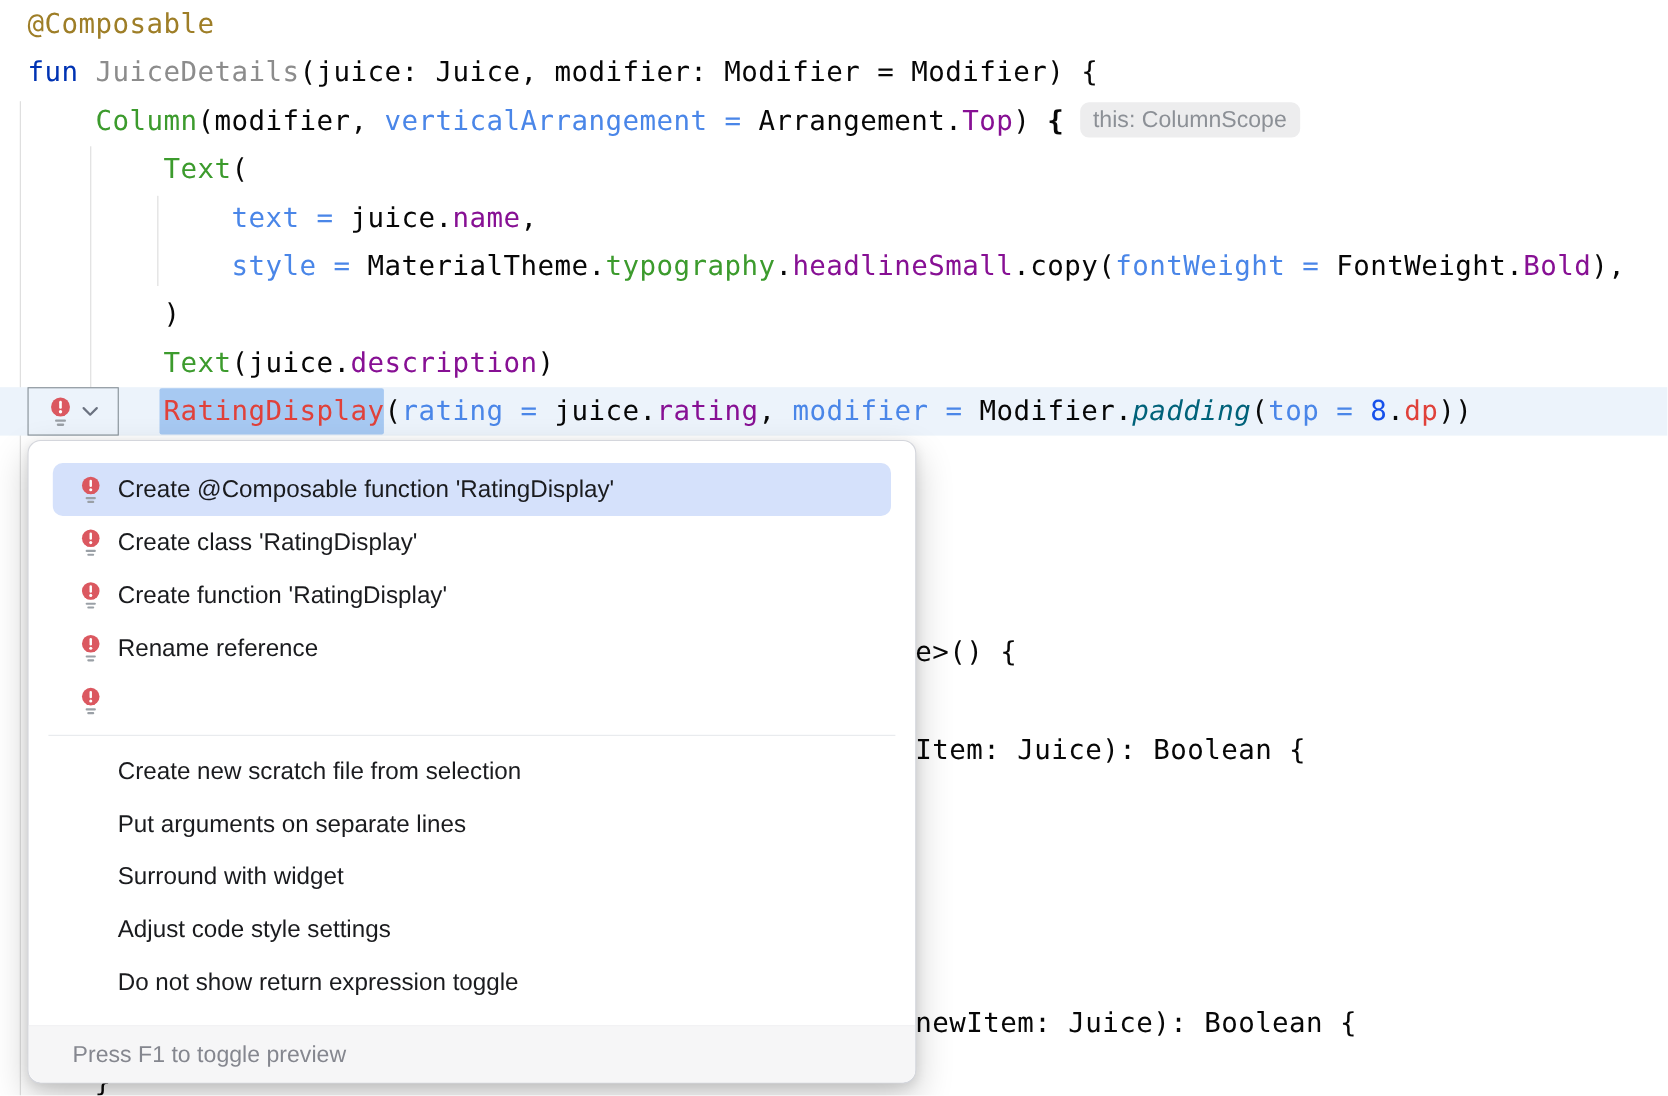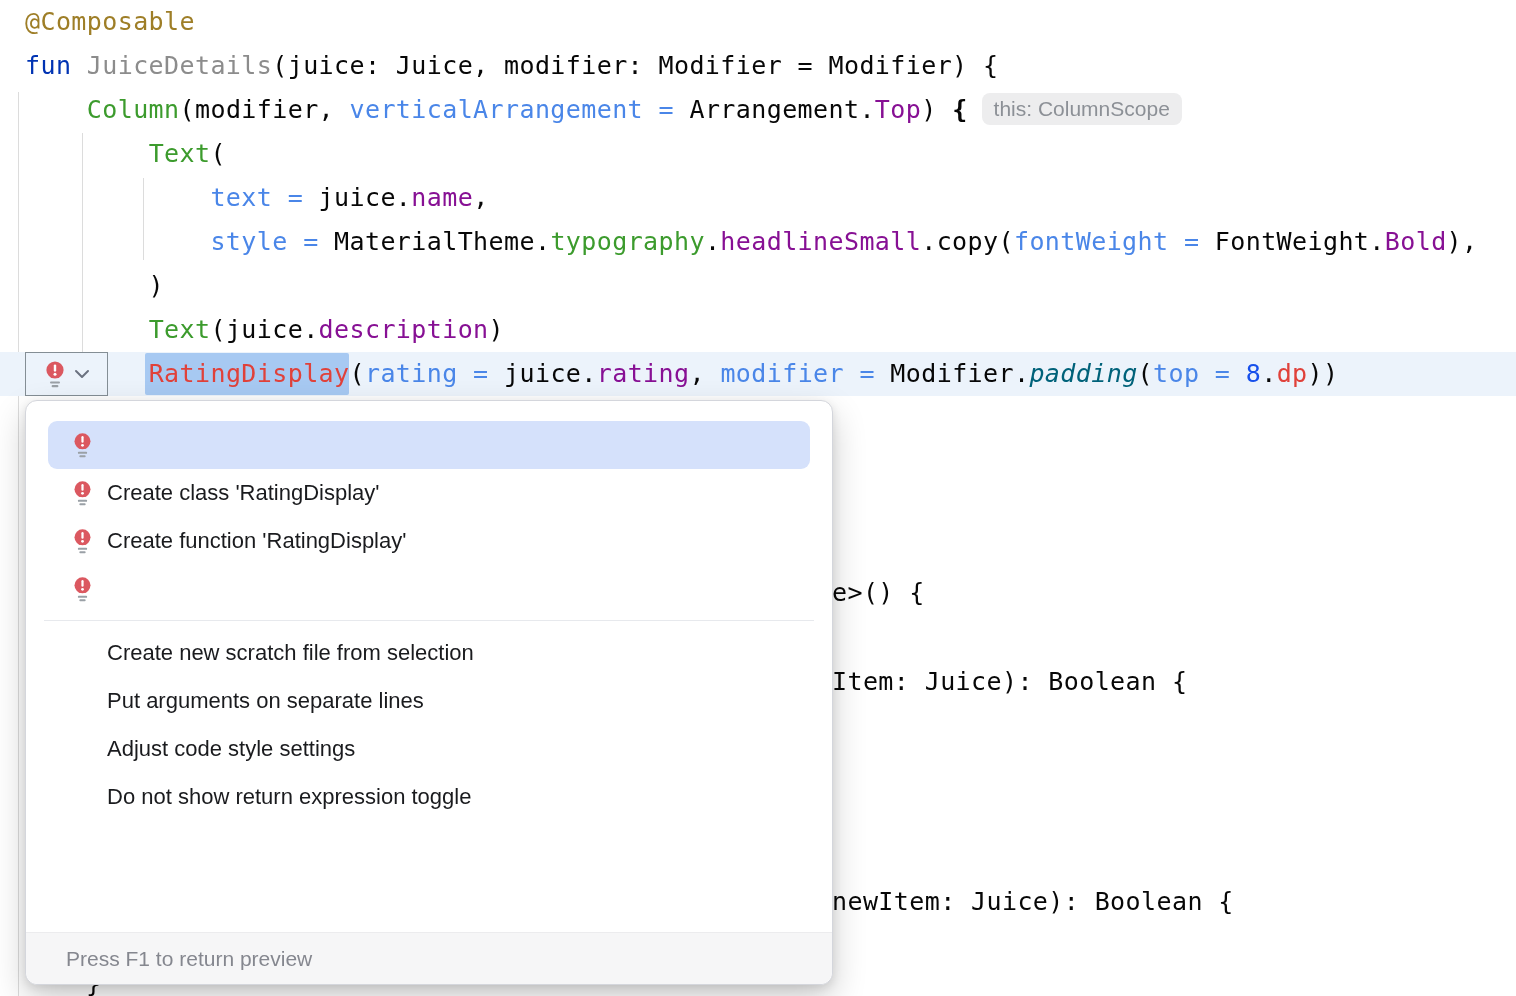--- a/index.html
+++ b/index.html
@@ -69,21 +69,21 @@
     <div id="guide-2" class="indent-guide"></div>
     <div id="guide-3" class="indent-guide"></div>
 
     <div id="line-highlight"></div>
     <div id="word-selection"></div>
 
     <div id="code-lines"><div class="code-line"><span style="color: rgb(158, 126, 39);">@Composable</span></div><div class="code-line"><span style="color: rgb(0, 51, 179);">fun </span><span style="color: rgb(140, 140, 140);">JuiceDetails</span><span style="color: rgb(7, 7, 7);">(juice: Juice, modifier: Modifier = Modifier) {</span></div><div class="code-line"><span style="color: rgb(7, 7, 7);">    </span><span style="color: rgb(60, 155, 45);">Column</span><span style="color: rgb(7, 7, 7);">(modifier, </span><span style="color: rgb(74, 134, 232);">verticalArrangement</span><span style="color: rgb(74, 134, 232);"> = </span><span style="color: rgb(7, 7, 7);">Arrangement.</span><span style="color: rgb(135, 16, 148);">Top</span><span style="color: rgb(7, 7, 7);">) </span><span class="tok-b" style="color: rgb(7, 7, 7);">{</span><span class="hint-pill" style="background: rgb(237, 237, 238); color: rgb(140, 144, 150);">this: ColumnScope</span></div><div class="code-line"><span style="color: rgb(7, 7, 7);">        </span><span style="color: rgb(60, 155, 45);">Text</span><span style="color: rgb(7, 7, 7);">(</span></div><div class="code-line"><span style="color: rgb(7, 7, 7);">            </span><span style="color: rgb(74, 134, 232);">text</span><span style="color: rgb(74, 134, 232);"> = </span><span style="color: rgb(7, 7, 7);">juice.</span><span style="color: rgb(135, 16, 148);">name</span><span style="color: rgb(7, 7, 7);">,</span></div><div class="code-line"><span style="color: rgb(7, 7, 7);">            </span><span style="color: rgb(74, 134, 232);">style</span><span style="color: rgb(74, 134, 232);"> = </span><span style="color: rgb(7, 7, 7);">MaterialTheme.</span><span style="color: rgb(60, 155, 45);">typography</span><span style="color: rgb(7, 7, 7);">.</span><span style="color: rgb(135, 16, 148);">headlineSmall</span><span style="color: rgb(7, 7, 7);">.copy(</span><span style="color: rgb(74, 134, 232);">fontWeight</span><span style="color: rgb(74, 134, 232);"> = </span><span style="color: rgb(7, 7, 7);">FontWeight.</span><span style="color: rgb(135, 16, 148);">Bold</span><span style="color: rgb(7, 7, 7);">),</span></div><div class="code-line"><span style="color: rgb(7, 7, 7);">        )</span></div><div class="code-line"><span style="color: rgb(7, 7, 7);">        </span><span style="color: rgb(60, 155, 45);">Text</span><span style="color: rgb(7, 7, 7);">(juice.</span><span style="color: rgb(135, 16, 148);">description</span><span style="color: rgb(7, 7, 7);">)</span></div><div class="code-line"><span style="color: rgb(7, 7, 7);">        </span><span style="color: rgb(224, 65, 58);">RatingDisplay</span><span style="color: rgb(7, 7, 7);">(</span><span style="color: rgb(74, 134, 232);">rating</span><span style="color: rgb(74, 134, 232);"> = </span><span style="color: rgb(7, 7, 7);">juice.</span><span style="color: rgb(135, 16, 148);">rating</span><span style="color: rgb(7, 7, 7);">, </span><span style="color: rgb(74, 134, 232);">modifier</span><span style="color: rgb(74, 134, 232);"> = </span><span style="color: rgb(7, 7, 7);">Modifier.</span><span class="tok-i" style="color: rgb(0, 98, 122);">padding</span><span style="color: rgb(7, 7, 7);">(</span><span style="color: rgb(74, 134, 232);">top</span><span style="color: rgb(74, 134, 232);"> = </span><span style="color: rgb(23, 80, 235);">8</span><span style="color: rgb(7, 7, 7);">.</span><span style="color: rgb(224, 65, 58);">dp</span><span style="color: rgb(7, 7, 7);">))</span></div></div>
     <div id="code-fragments">
         <div class="code-fragment" style="left: 832px; top: 571px;">e&gt;() {</div>
         <div class="code-fragment" style="left: 832px; top: 660px; text-align: center;">Item: Juice): Boolean {</div>
-        <div class="code-fragment" style="left: 832px; top: 880px;">newItem: Juice): Boolean {</div>
+        <div class="code-fragment" style="left: 832px; top: 908px;">newItem: Juice): Boolean {</div>
         <div class="code-fragment" style="left: 86px; top: 962px;">}</div>
       </div>
 
     <div id="bulb-widget">
       <span style="display:flex;">
         <svg width="22" height="28" viewBox="0 0 22 28">
           <circle cx="11" cy="10" r="8.6" fill="#db5860"></circle>
           <rect x="6.6" y="13.5" width="8.8" height="4.6" rx="1.4" fill="#db5860"></rect>
           <rect x="9.8" y="4.4" width="2.4" height="7.2" rx="1.2" fill="#ffffff"></rect>
           <circle cx="11" cy="14.3" r="1.5" fill="#ffffff"></circle>
@@ -105,20 +105,21 @@
           <span class="mi-icon">
             <svg width="21" height="26" viewBox="0 0 22 28">
   <circle cx="11" cy="10" r="8.6" fill="#db5860"></circle>
   <rect x="6.6" y="13.5" width="8.8" height="4.6" rx="1.4" fill="#db5860"></rect>
   <rect x="9.8" y="4.4" width="2.4" height="7.2" rx="1.2" fill="#ffffff"></rect>
   <circle cx="11" cy="14.3" r="1.5" fill="#ffffff"></circle>
   <rect x="6" y="21.4" width="10" height="2.1" rx="1" fill="#9aa0a6"></rect>
   <rect x="7.6" y="25.1" width="6.8" height="2.1" rx="1" fill="#9aa0a6"></rect>
 </svg>
           </span>
+          <span>Create @Composable function 'RatingDisplay'</span>
         </div>
         <div class="menu-item">
           <span class="mi-icon">
             <svg width="21" height="26" viewBox="0 0 22 28">
   <circle cx="11" cy="10" r="8.6" fill="#db5860"></circle>
   <rect x="6.6" y="13.5" width="8.8" height="4.6" rx="1.4" fill="#db5860"></rect>
   <rect x="9.8" y="4.4" width="2.4" height="7.2" rx="1.2" fill="#ffffff"></rect>
   <circle cx="11" cy="14.3" r="1.5" fill="#ffffff"></circle>
   <rect x="6" y="21.4" width="10" height="2.1" rx="1" fill="#9aa0a6"></rect>
   <rect x="7.6" y="25.1" width="6.8" height="2.1" rx="1" fill="#9aa0a6"></rect>
@@ -143,33 +144,49 @@
           <span class="mi-icon">
             <svg width="21" height="26" viewBox="0 0 22 28">
   <circle cx="11" cy="10" r="8.6" fill="#db5860"></circle>
   <rect x="6.6" y="13.5" width="8.8" height="4.6" rx="1.4" fill="#db5860"></rect>
   <rect x="9.8" y="4.4" width="2.4" height="7.2" rx="1.2" fill="#ffffff"></rect>
   <circle cx="11" cy="14.3" r="1.5" fill="#ffffff"></circle>
   <rect x="6" y="21.4" width="10" height="2.1" rx="1" fill="#9aa0a6"></rect>
   <rect x="7.6" y="25.1" width="6.8" height="2.1" rx="1" fill="#9aa0a6"></rect>
 </svg>
           </span>
+          <span>Rename reference</span>
+        </div>
+        <div class="menu-item">
+          <span class="mi-icon">
+            <svg width="21" height="26" viewBox="0 0 22 28">
+  <circle cx="11" cy="10" r="8.6" fill="#db5860"></circle>
+  <rect x="6.6" y="13.5" width="8.8" height="4.6" rx="1.4" fill="#db5860"></rect>
+  <rect x="9.8" y="4.4" width="2.4" height="7.2" rx="1.2" fill="#ffffff"></rect>
+  <circle cx="11" cy="14.3" r="1.5" fill="#ffffff"></circle>
+  <rect x="6" y="21.4" width="10" height="2.1" rx="1" fill="#9aa0a6"></rect>
+  <rect x="7.6" y="25.1" width="6.8" height="2.1" rx="1" fill="#9aa0a6"></rect>
+</svg>
+          </span>
         </div>
         <div class="menu-sep"></div>
         <div class="menu-item no-icon">
           <span>Create new scratch file from selection</span>
         </div>
         <div class="menu-item no-icon">
           <span>Put arguments on separate lines</span>
         </div>
         <div class="menu-item no-icon">
+          <span>Surround with widget</span>
+        </div>
+        <div class="menu-item no-icon">
           <span>Adjust code style settings</span>
         </div>
         <div class="menu-item no-icon">
           <span>Do not show return expression toggle</span>
         </div>
       </div>
     <div id="popup-footer">
-      <span>Press F1 to return preview</span>
+      <span>Press F1 to toggle preview</span>
     </div>
   </div>
 
 </div>
 
 </body></html>

